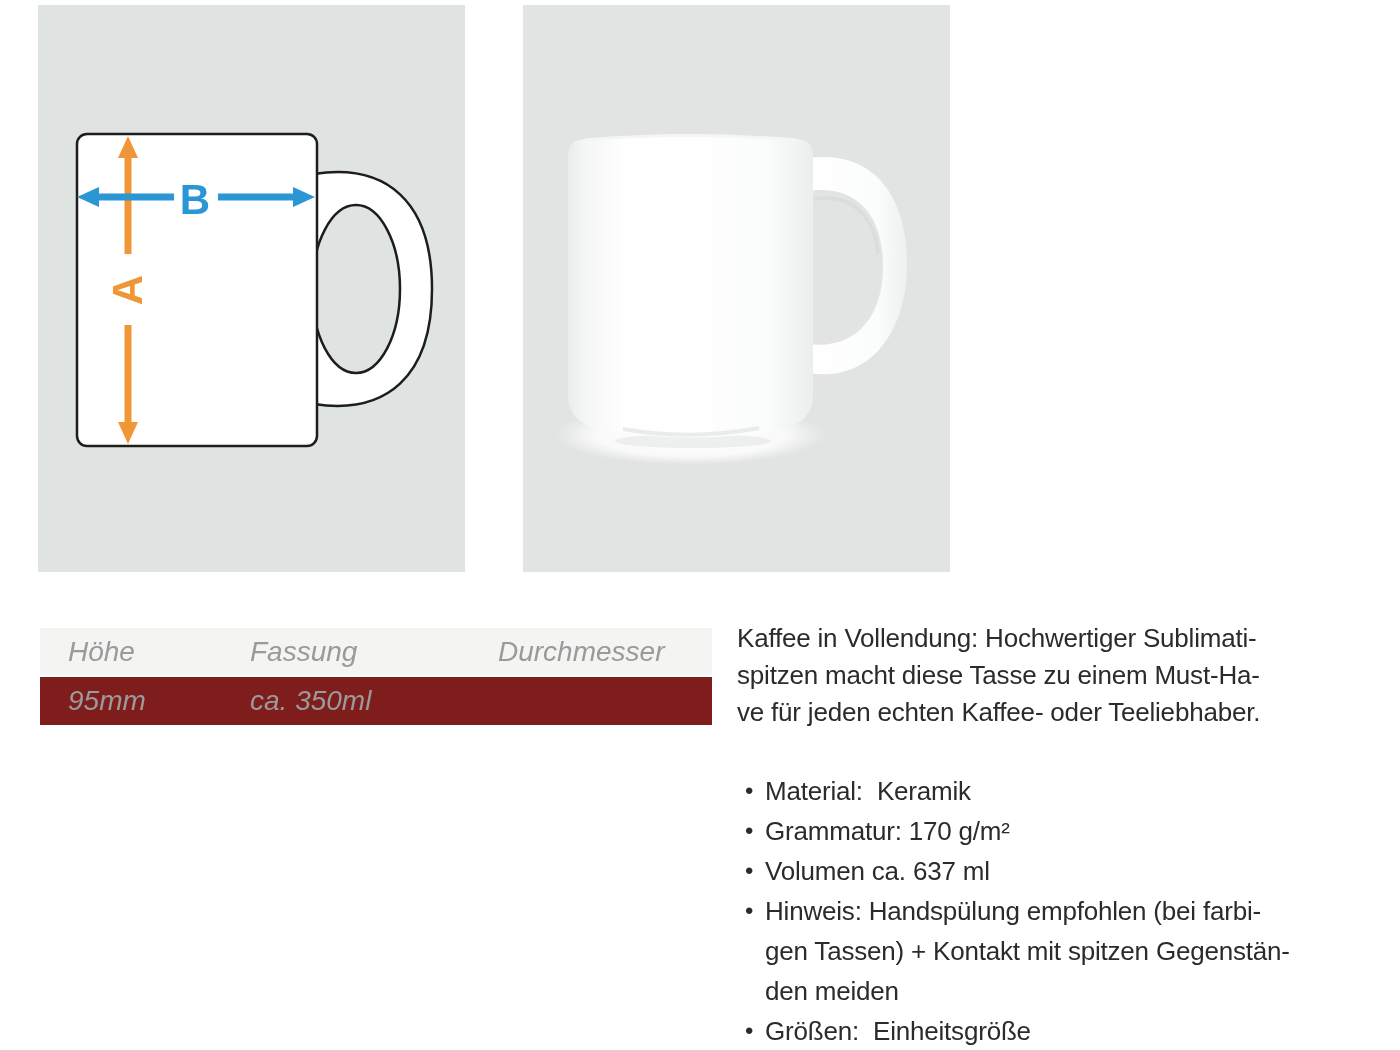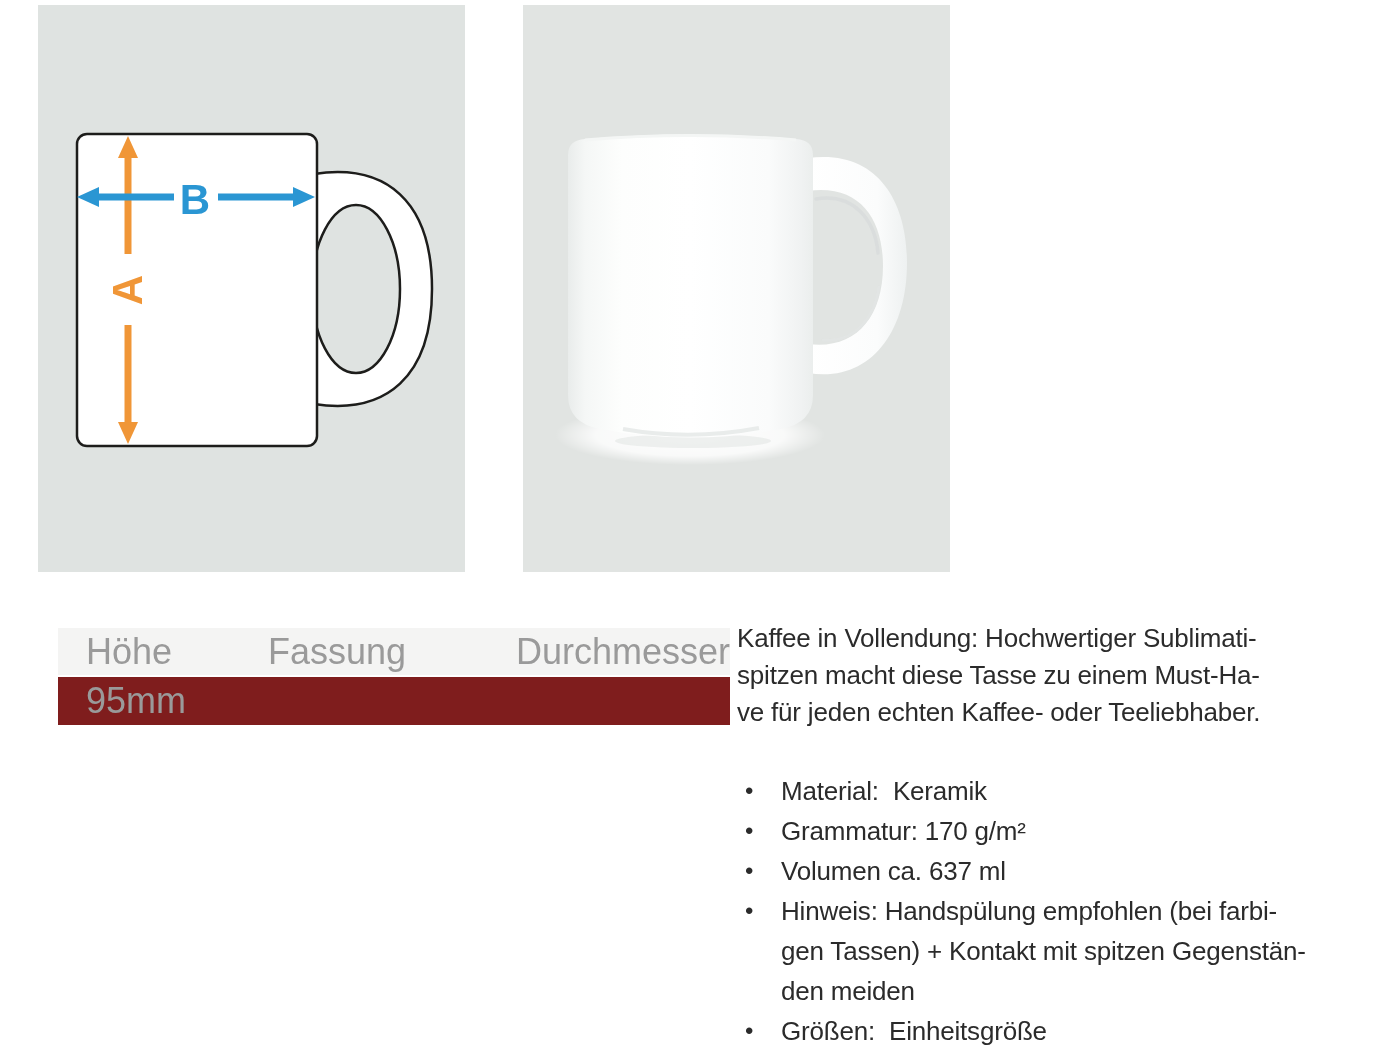--- a/index.html
+++ b/index.html
@@ -16,38 +16,38 @@
   .ol{stroke:#1d1d1b;stroke-width:2.5;}
   .fw{fill:#ffffff;}
   .hole{fill:#dfe3e1;}
   .orange-f{fill:#f09637;}
   .orange-l{stroke:#f09637;stroke-width:7;}
   .blue-f{fill:#2a96d3;}
   .blue-l{stroke:#2a96d3;stroke-width:7;}
   .dim-label{font-family:"Liberation Sans",sans-serif;font-weight:bold;font-size:42px;}
 
   
-  .spec-table{position:absolute;left:58px;top:628px;width:672px;
-              font-size:36px;color:#9a9a9a;}
+  .spec-table{position:absolute;left:40px;top:628px;width:672px;
+              font-size:28px;color:#9a9a9a;font-style:italic;}
   .spec-row{display:flex;align-items:center;}
   .spec-row.header{height:47px;background:#f4f4f3;margin-bottom:2px;}
   .spec-row.values{height:48px;background:#7f1d1d;}
   .spec-cell{box-sizing:border-box;padding-left:28px;}
   .spec-cell:nth-child(1){width:182px;}
   .spec-cell:nth-child(2){width:248px;}
   .spec-cell:nth-child(3){flex:1;}
 
   
   .description{position:absolute;left:737px;top:620px;width:663px;
                color:#2b2b2b;font-size:26px;letter-spacing:-0.2px;}
   .intro{margin:0;line-height:37px;white-space:pre-line;}
   .detail-list{list-style:none;margin:40px 0 0 0;padding:0;}
   .detail-item{display:flex;line-height:40px;padding-left:8px;}
   .bullet{width:20px;flex:0 0 20px;font-size:24px;}
-  .detail-text{flex:1;white-space:pre-line;margin-left:16px;}
+  .detail-text{flex:1;white-space:pre-line;}
 </style>
 </head>
 <body>
 
 <div class="page">
 
   <figure class="panel panel-diagram">
     <svg viewBox="0 0 427 567">
 
       <g>
@@ -119,20 +119,21 @@
   </figure>
 
   <div class="spec-table">
     <div class="spec-row header">
       <div class="spec-cell">Höhe</div>
       <div class="spec-cell">Fassung</div>
       <div class="spec-cell">Durchmesser</div>
     </div>
     <div class="spec-row values">
       <div class="spec-cell">95mm</div>
+      <div class="spec-cell">ca. 350ml</div>
     </div>
   </div>
 
   <div class="description">
     <p class="intro">Kaffee in Vollendung: Hochwertiger Sublimati-
 spitzen macht diese Tasse zu einem Must-Ha-
 ve für jeden echten Kaffee- oder Teeliebhaber.</p>
     <ul class="detail-list">
       <li class="detail-item">
         <span class="bullet">•</span>

